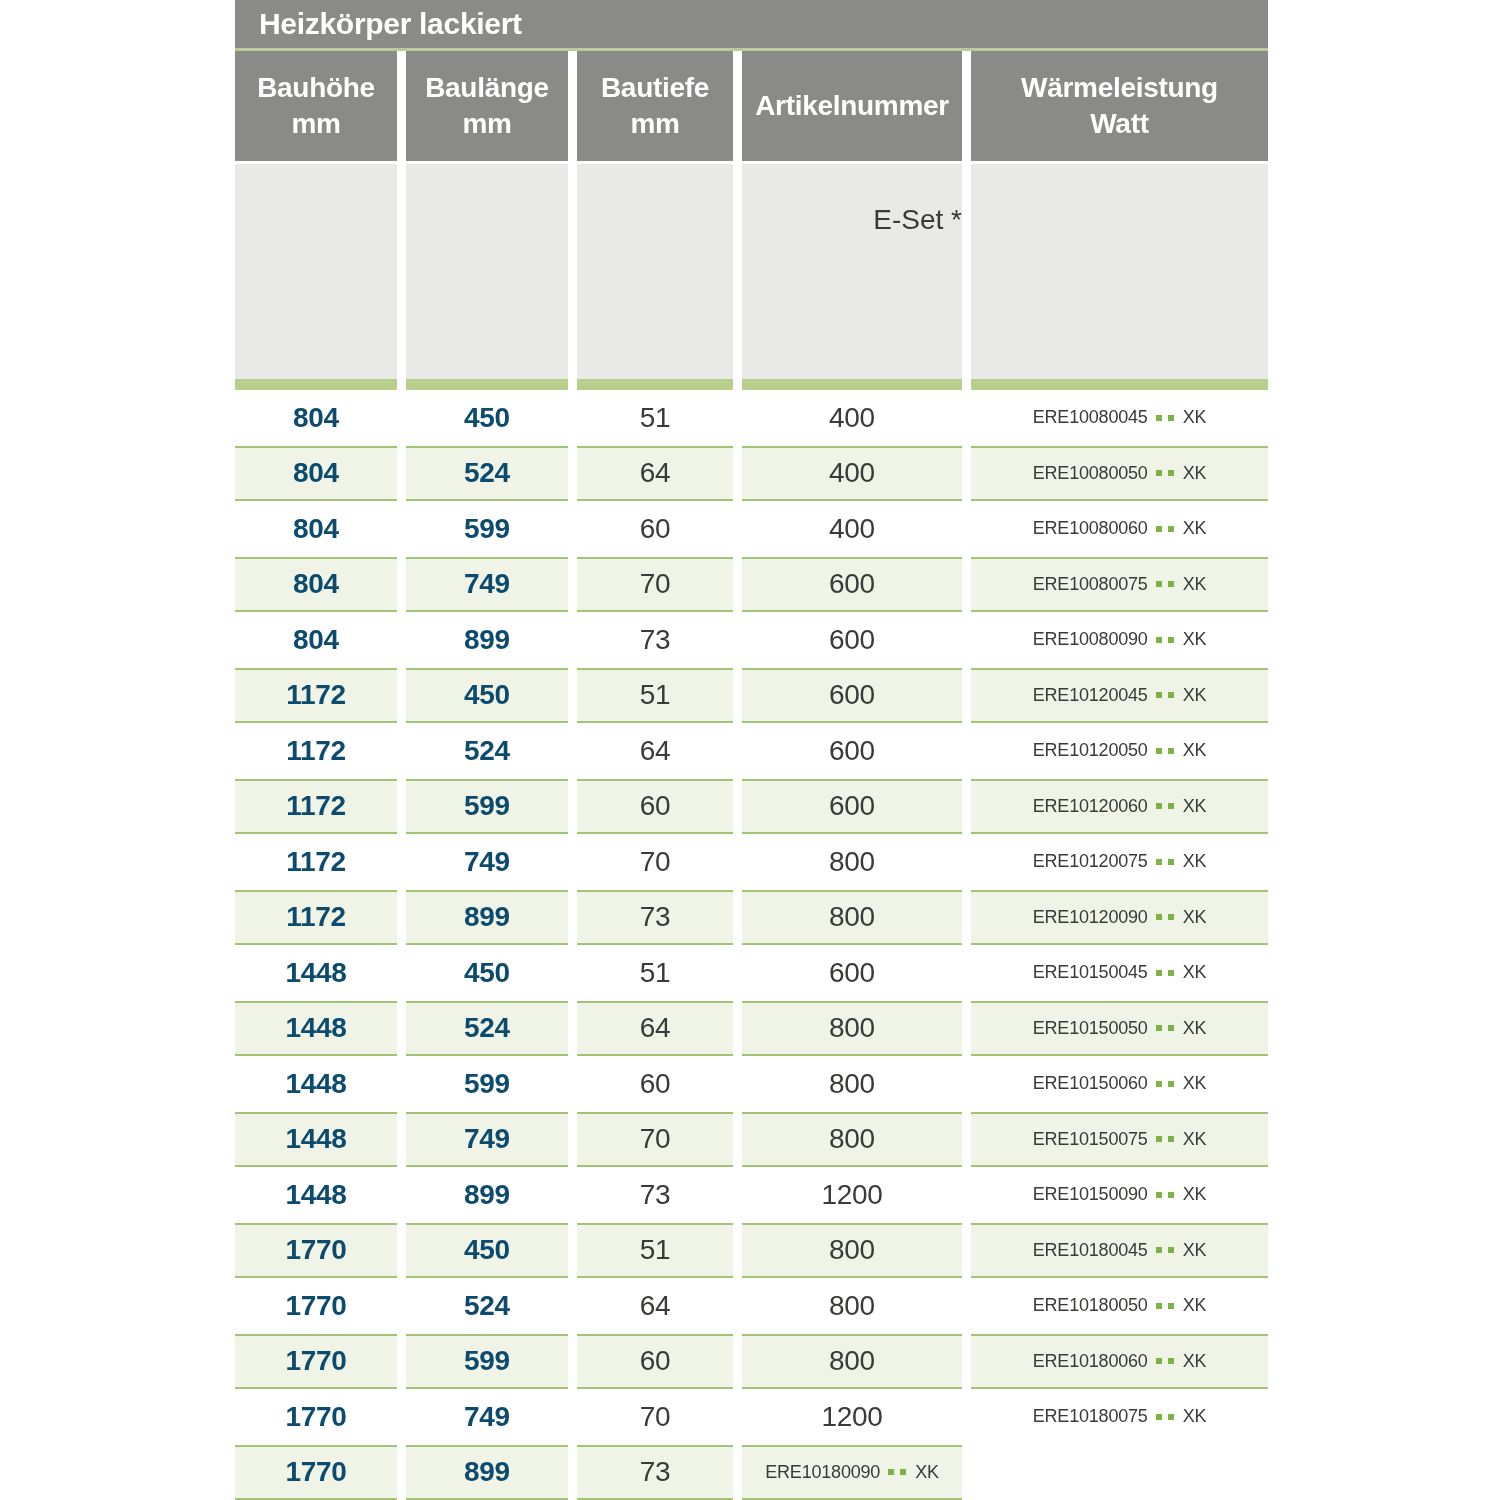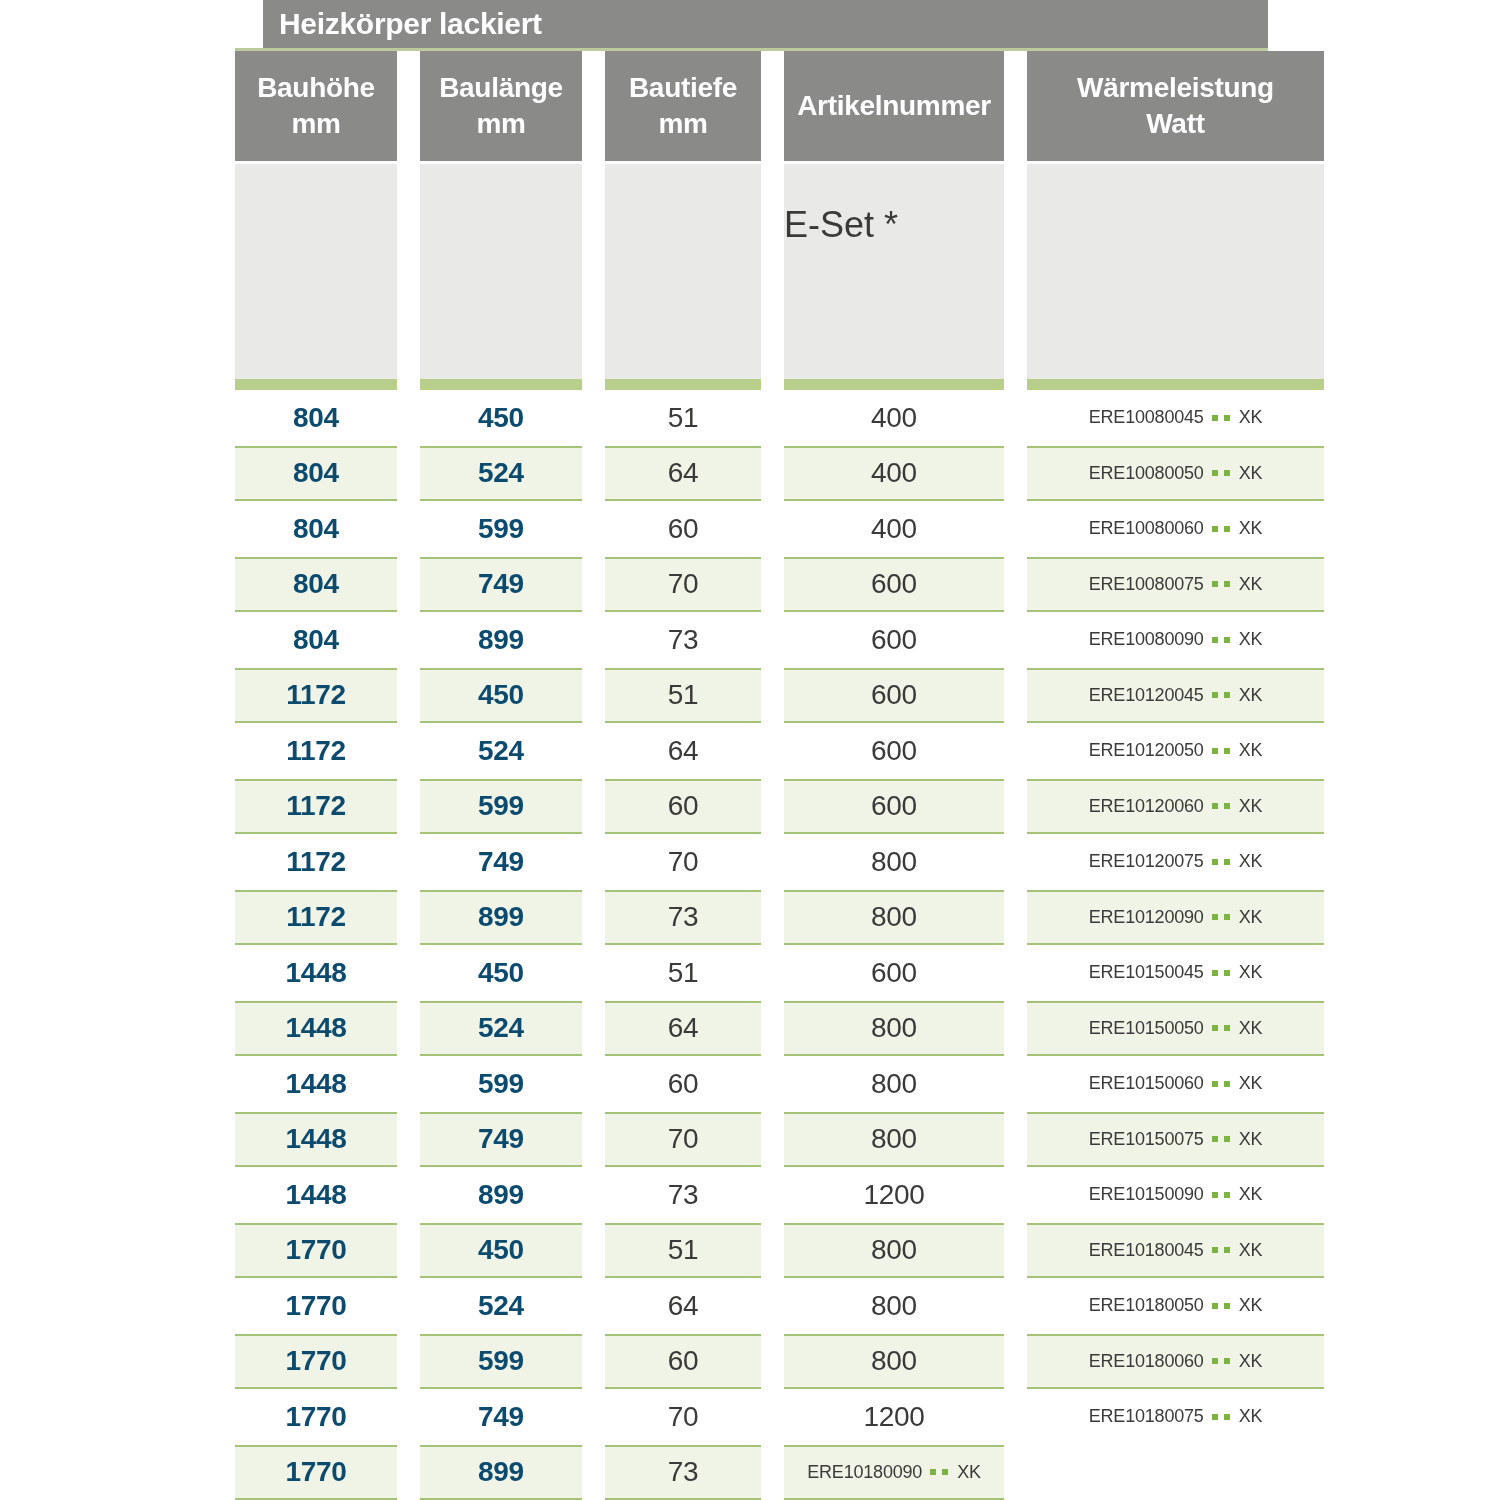--- a/index.html
+++ b/index.html
@@ -3,38 +3,38 @@
 <meta charset="utf-8">
 <style>
   * { margin:0; padding:0; box-sizing:border-box; }
   html,body { width:1500px; height:1500px; background:#ffffff;
               font-family:"Liberation Sans","DejaVu Sans",sans-serif; }
   .page { position:relative; width:1500px; height:1500px; overflow:hidden; background:#ffffff; }
 
   .table-wrap { position:absolute; left:235px; top:0; width:1033px; }
 
   .title-bar { height:48px; background:var(--header-gray); color:#ffffff;
-               display:flex; align-items:center; padding-left:16px;
-               font-size:30px; font-weight:bold; letter-spacing:-0.3px;margin-left:28px; }
+               display:flex; align-items:center; padding-left:24px;
+               font-size:30px; font-weight:bold; letter-spacing:-0.3px; }
   .title-underline { height:3px; background:var(--pale-line); }
 
   .grid { display:grid;
           grid-template-columns:162px 162px 156px 220px 297px;
-          column-gap:23px;
+          column-gap:9px;
           grid-template-rows:110px 218px 11px;
           grid-auto-rows:55.5px; }
 
   .hcell { background:var(--header-gray); color:#ffffff; font-weight:bold;
            font-size:28px; display:flex; flex-direction:column;
            align-items:center; justify-content:center; line-height:1.3;
            letter-spacing:-0.3px; text-align:center; }
 
   .subcell { background:var(--sub-gray); border-top:3px solid #ffffff; }
-  .subcell.eset { display:flex; justify-content:flex-start; align-items:flex-start;
-                  padding-top:40px; font-size:36px; color:var(--text-dark); }
+  .subcell.eset { display:flex; justify-content:flex-end; align-items:flex-start;
+                  padding-top:40px; font-size:28px; color:var(--text-dark); }
 
   .barcell { background:var(--bar-green); }
 
   .dcell { background:#ffffff; color:var(--text-dark); font-size:28px;
            display:flex; align-items:center; justify-content:center;
            letter-spacing:-0.3px; }
   .dcell.bold { font-weight:bold; color:#0c4a6e; }
   .dcell.green { background:var(--row-green);
                  border-top:2px solid var(--row-border);
                  border-bottom:2px solid var(--row-border); }

